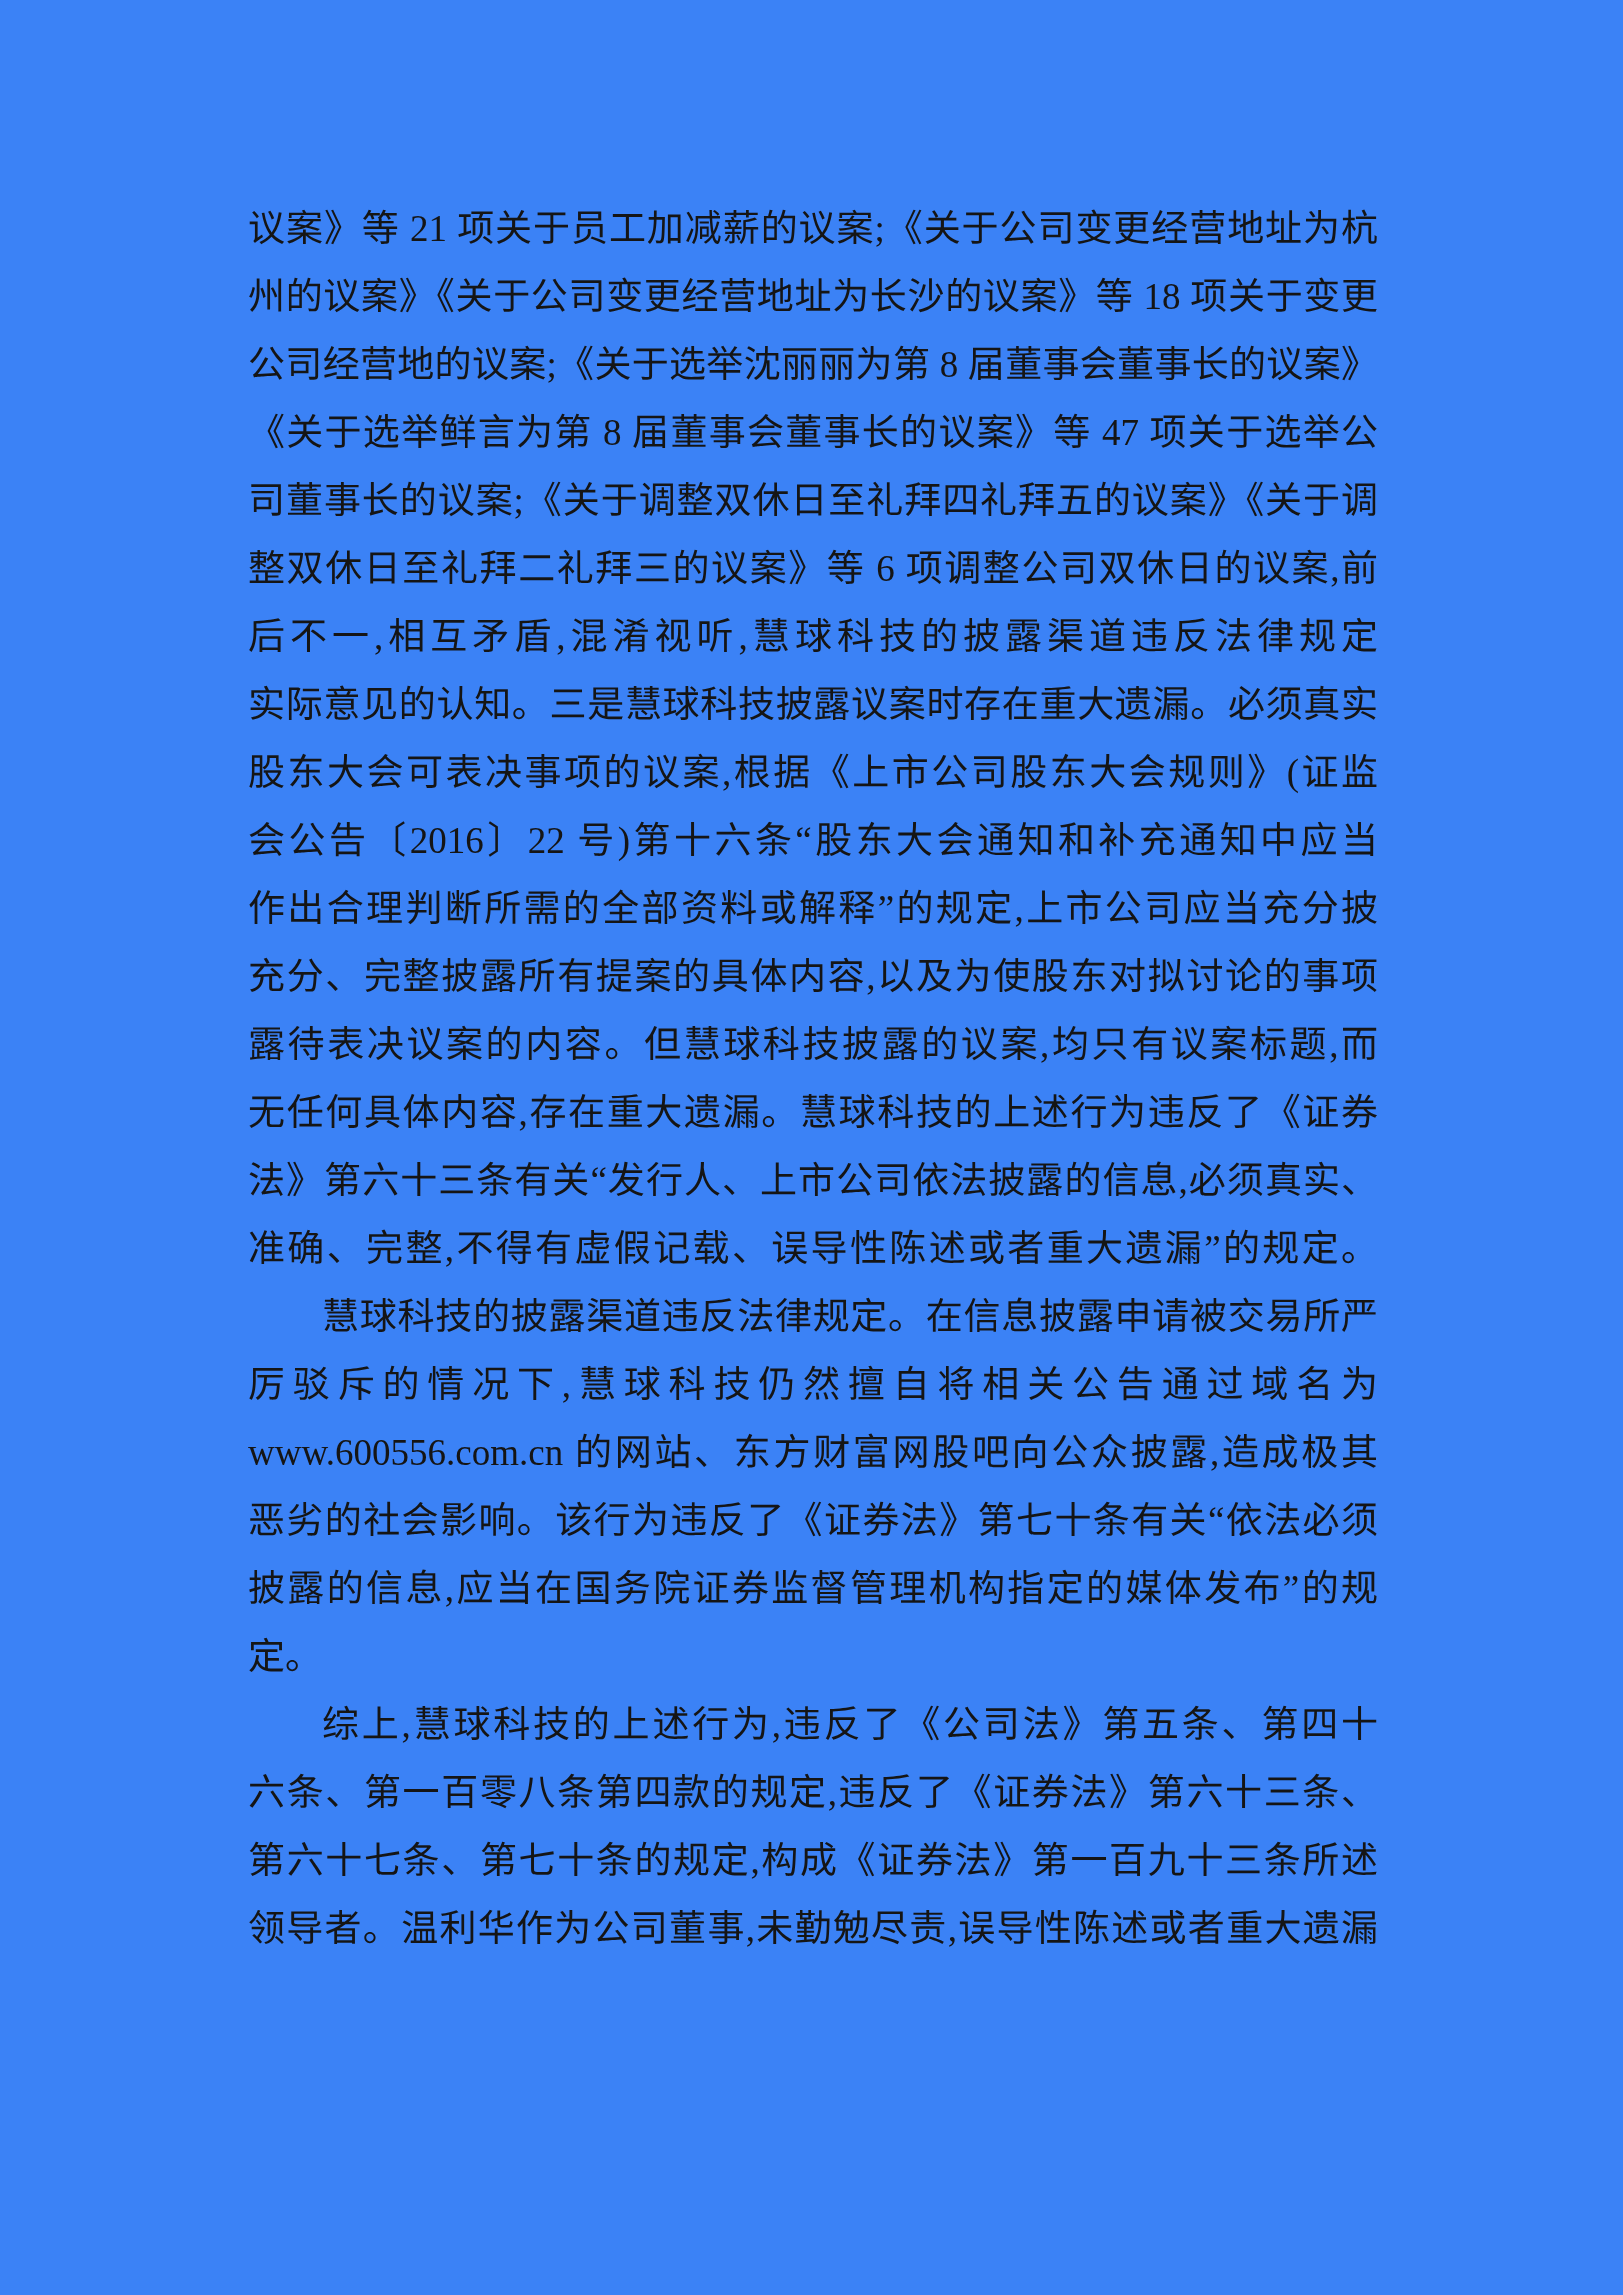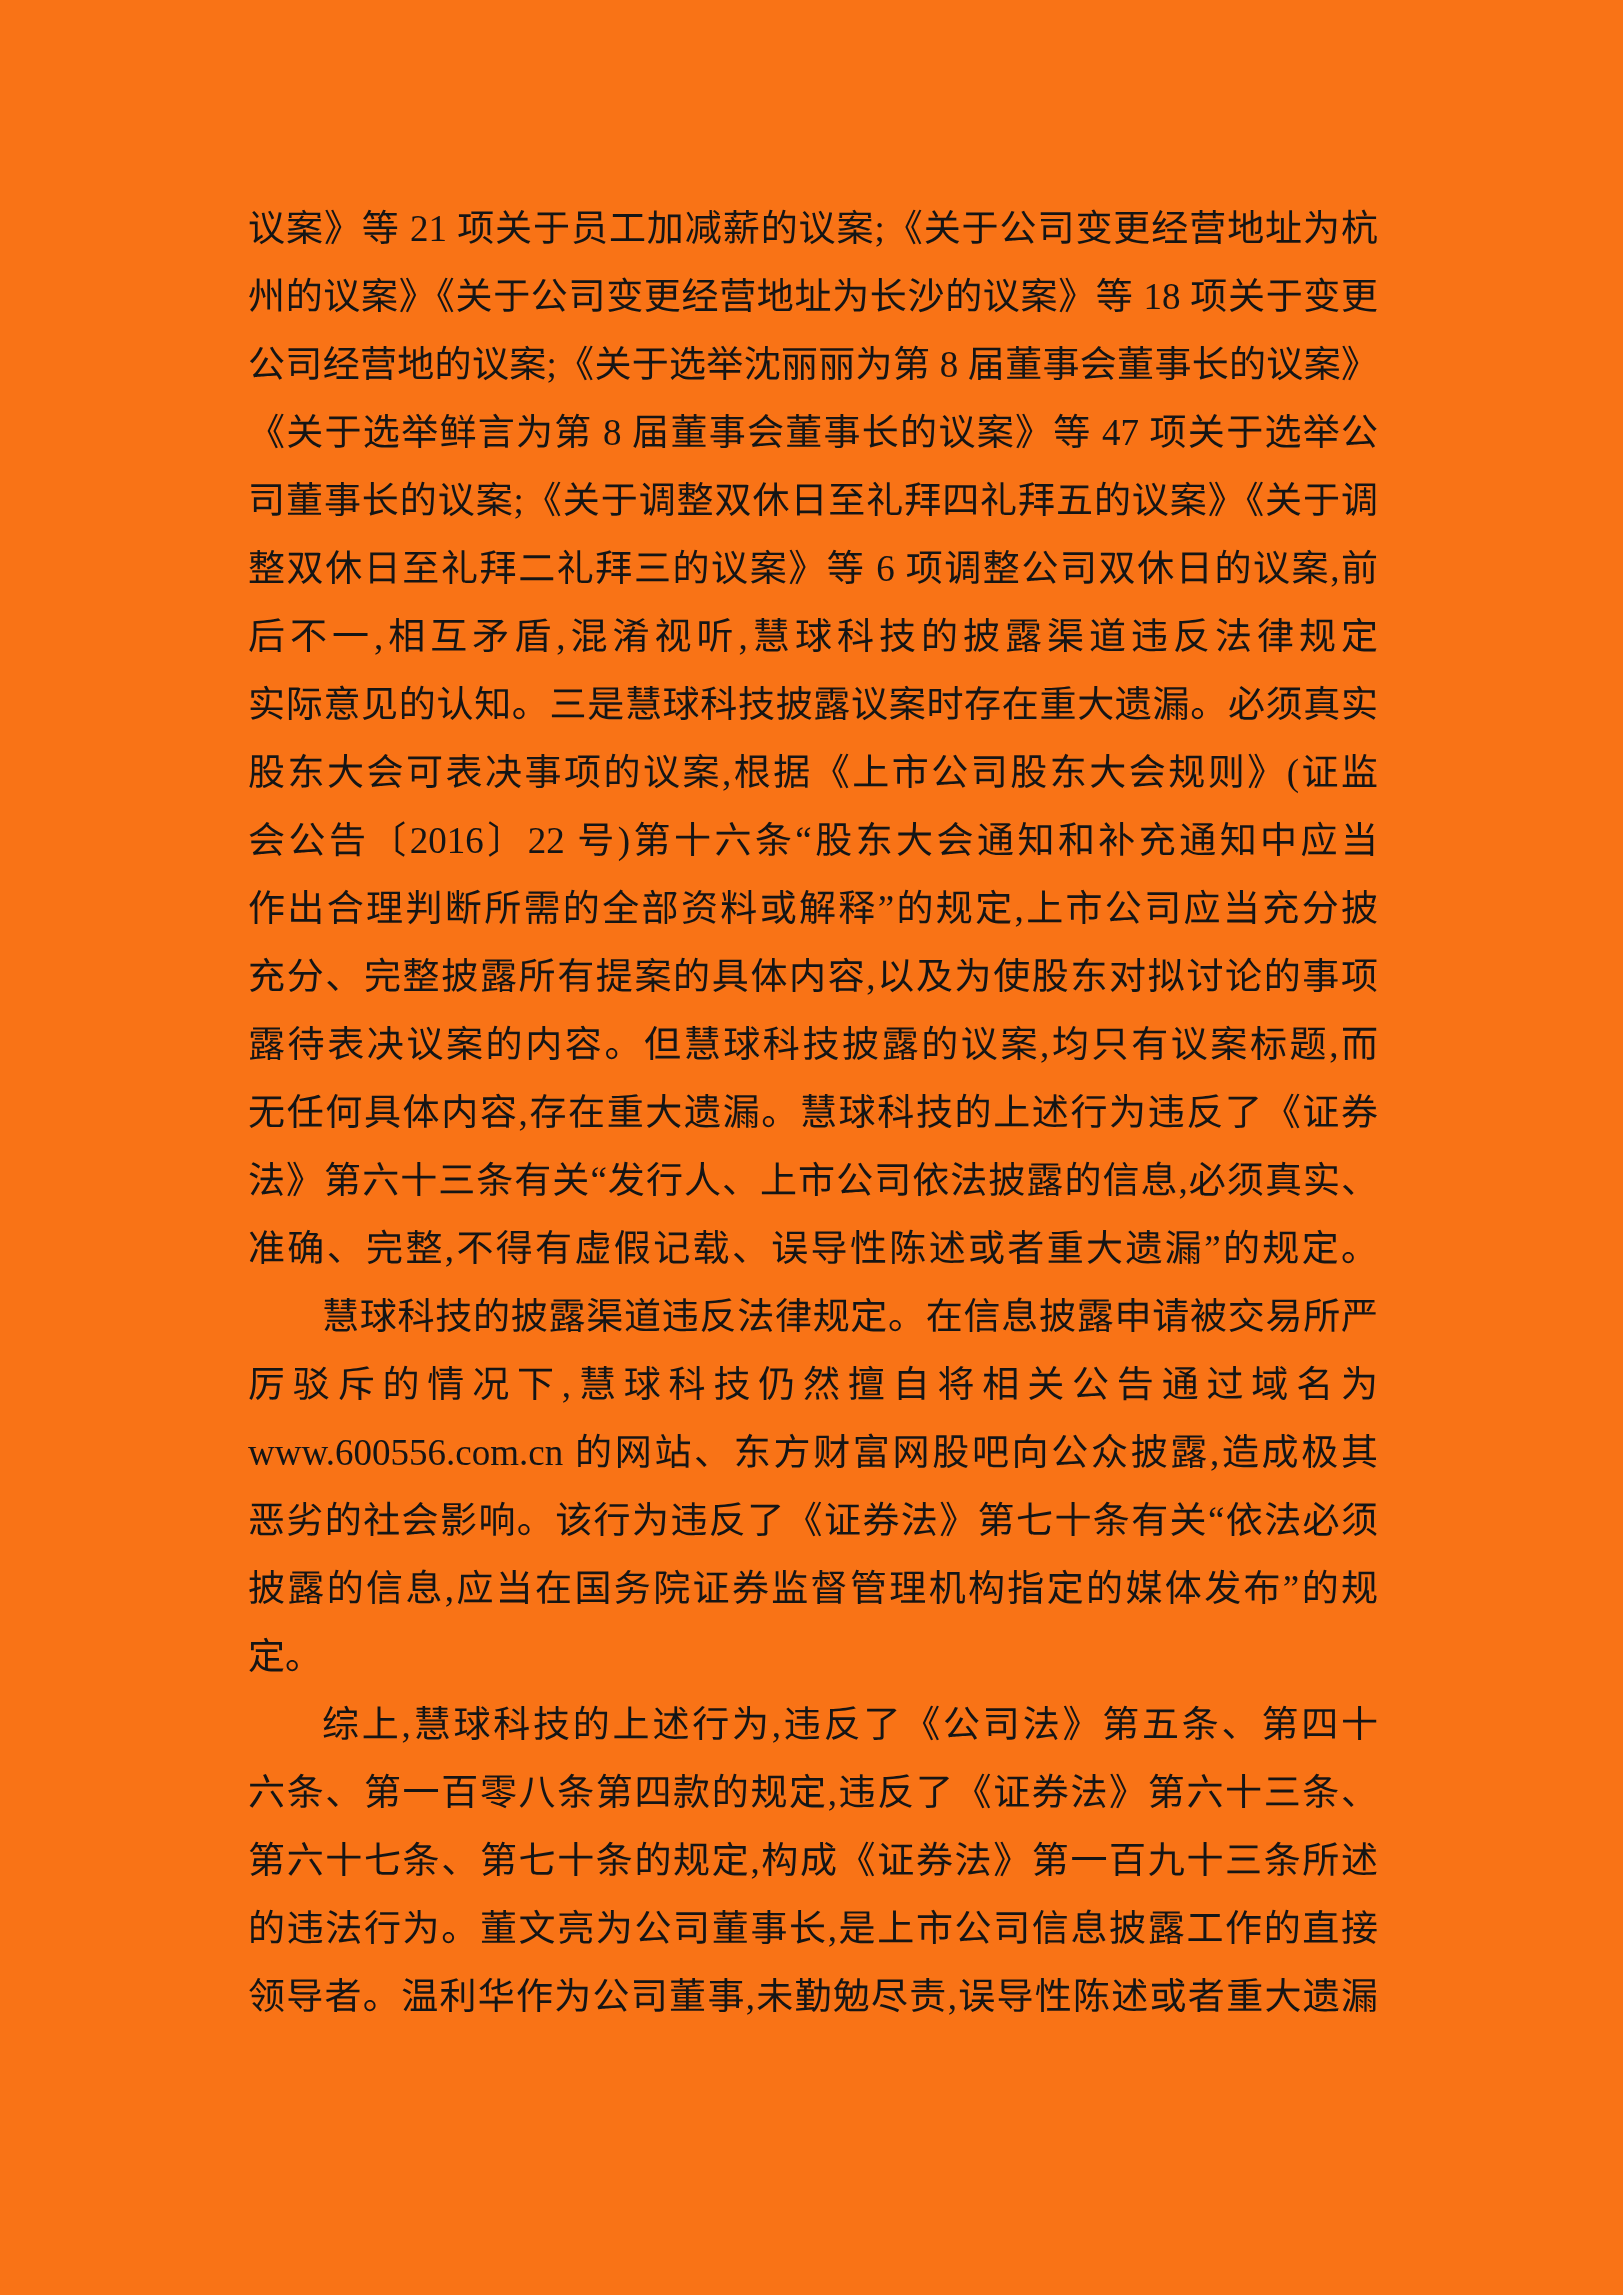--- a/index.html
+++ b/index.html
@@ -9,21 +9,21 @@
   body {
     width: 1623px;
     height: 2295px;
     background: #ffffff;
     overflow: hidden;
   }
   .page {
     position: relative;
     width: 1623px;
     height: 2295px;
-    background: #f97316;
+    background: #3b82f6;
   }
   .text-block {
     position: absolute;
     left: 248px;
     top: 195px;
     width: 1130px;
     font-family: "Liberation Serif", "DejaVu Serif", serif;
     font-size: 37px;
     color: #151515;
     font-weight: 400;
@@ -66,17 +66,16 @@
       <div class="line">准确、完整,不得有虚假记载、误导性陈述或者重大遗漏”的规定。</div>
       <div class="line indent">慧球科技的披露渠道违反法律规定。在信息披露申请被交易所严</div>
       <div class="line">厉驳斥的情况下,慧球科技仍然擅自将相关公告通过域名为</div>
       <div class="line">www.600556.com.cn 的网站、东方财富网股吧向公众披露,造成极其</div>
       <div class="line">恶劣的社会影响。该行为违反了《证券法》第七十条有关“依法必须</div>
       <div class="line">披露的信息,应当在国务院证券监督管理机构指定的媒体发布”的规</div>
       <div class="line no-fill">定。</div>
       <div class="line indent">综上,慧球科技的上述行为,违反了《公司法》第五条、第四十</div>
       <div class="line">六条、第一百零八条第四款的规定,违反了《证券法》第六十三条、</div>
       <div class="line">第六十七条、第七十条的规定,构成《证券法》第一百九十三条所述</div>
-      <div class="line">的违法行为。董文亮为公司董事长,是上市公司信息披露工作的直接</div>
       <div class="line">领导者。温利华作为公司董事,未勤勉尽责,误导性陈述或者重大遗漏</div>
     </div>
 </div>
 
 
 </body></html>

